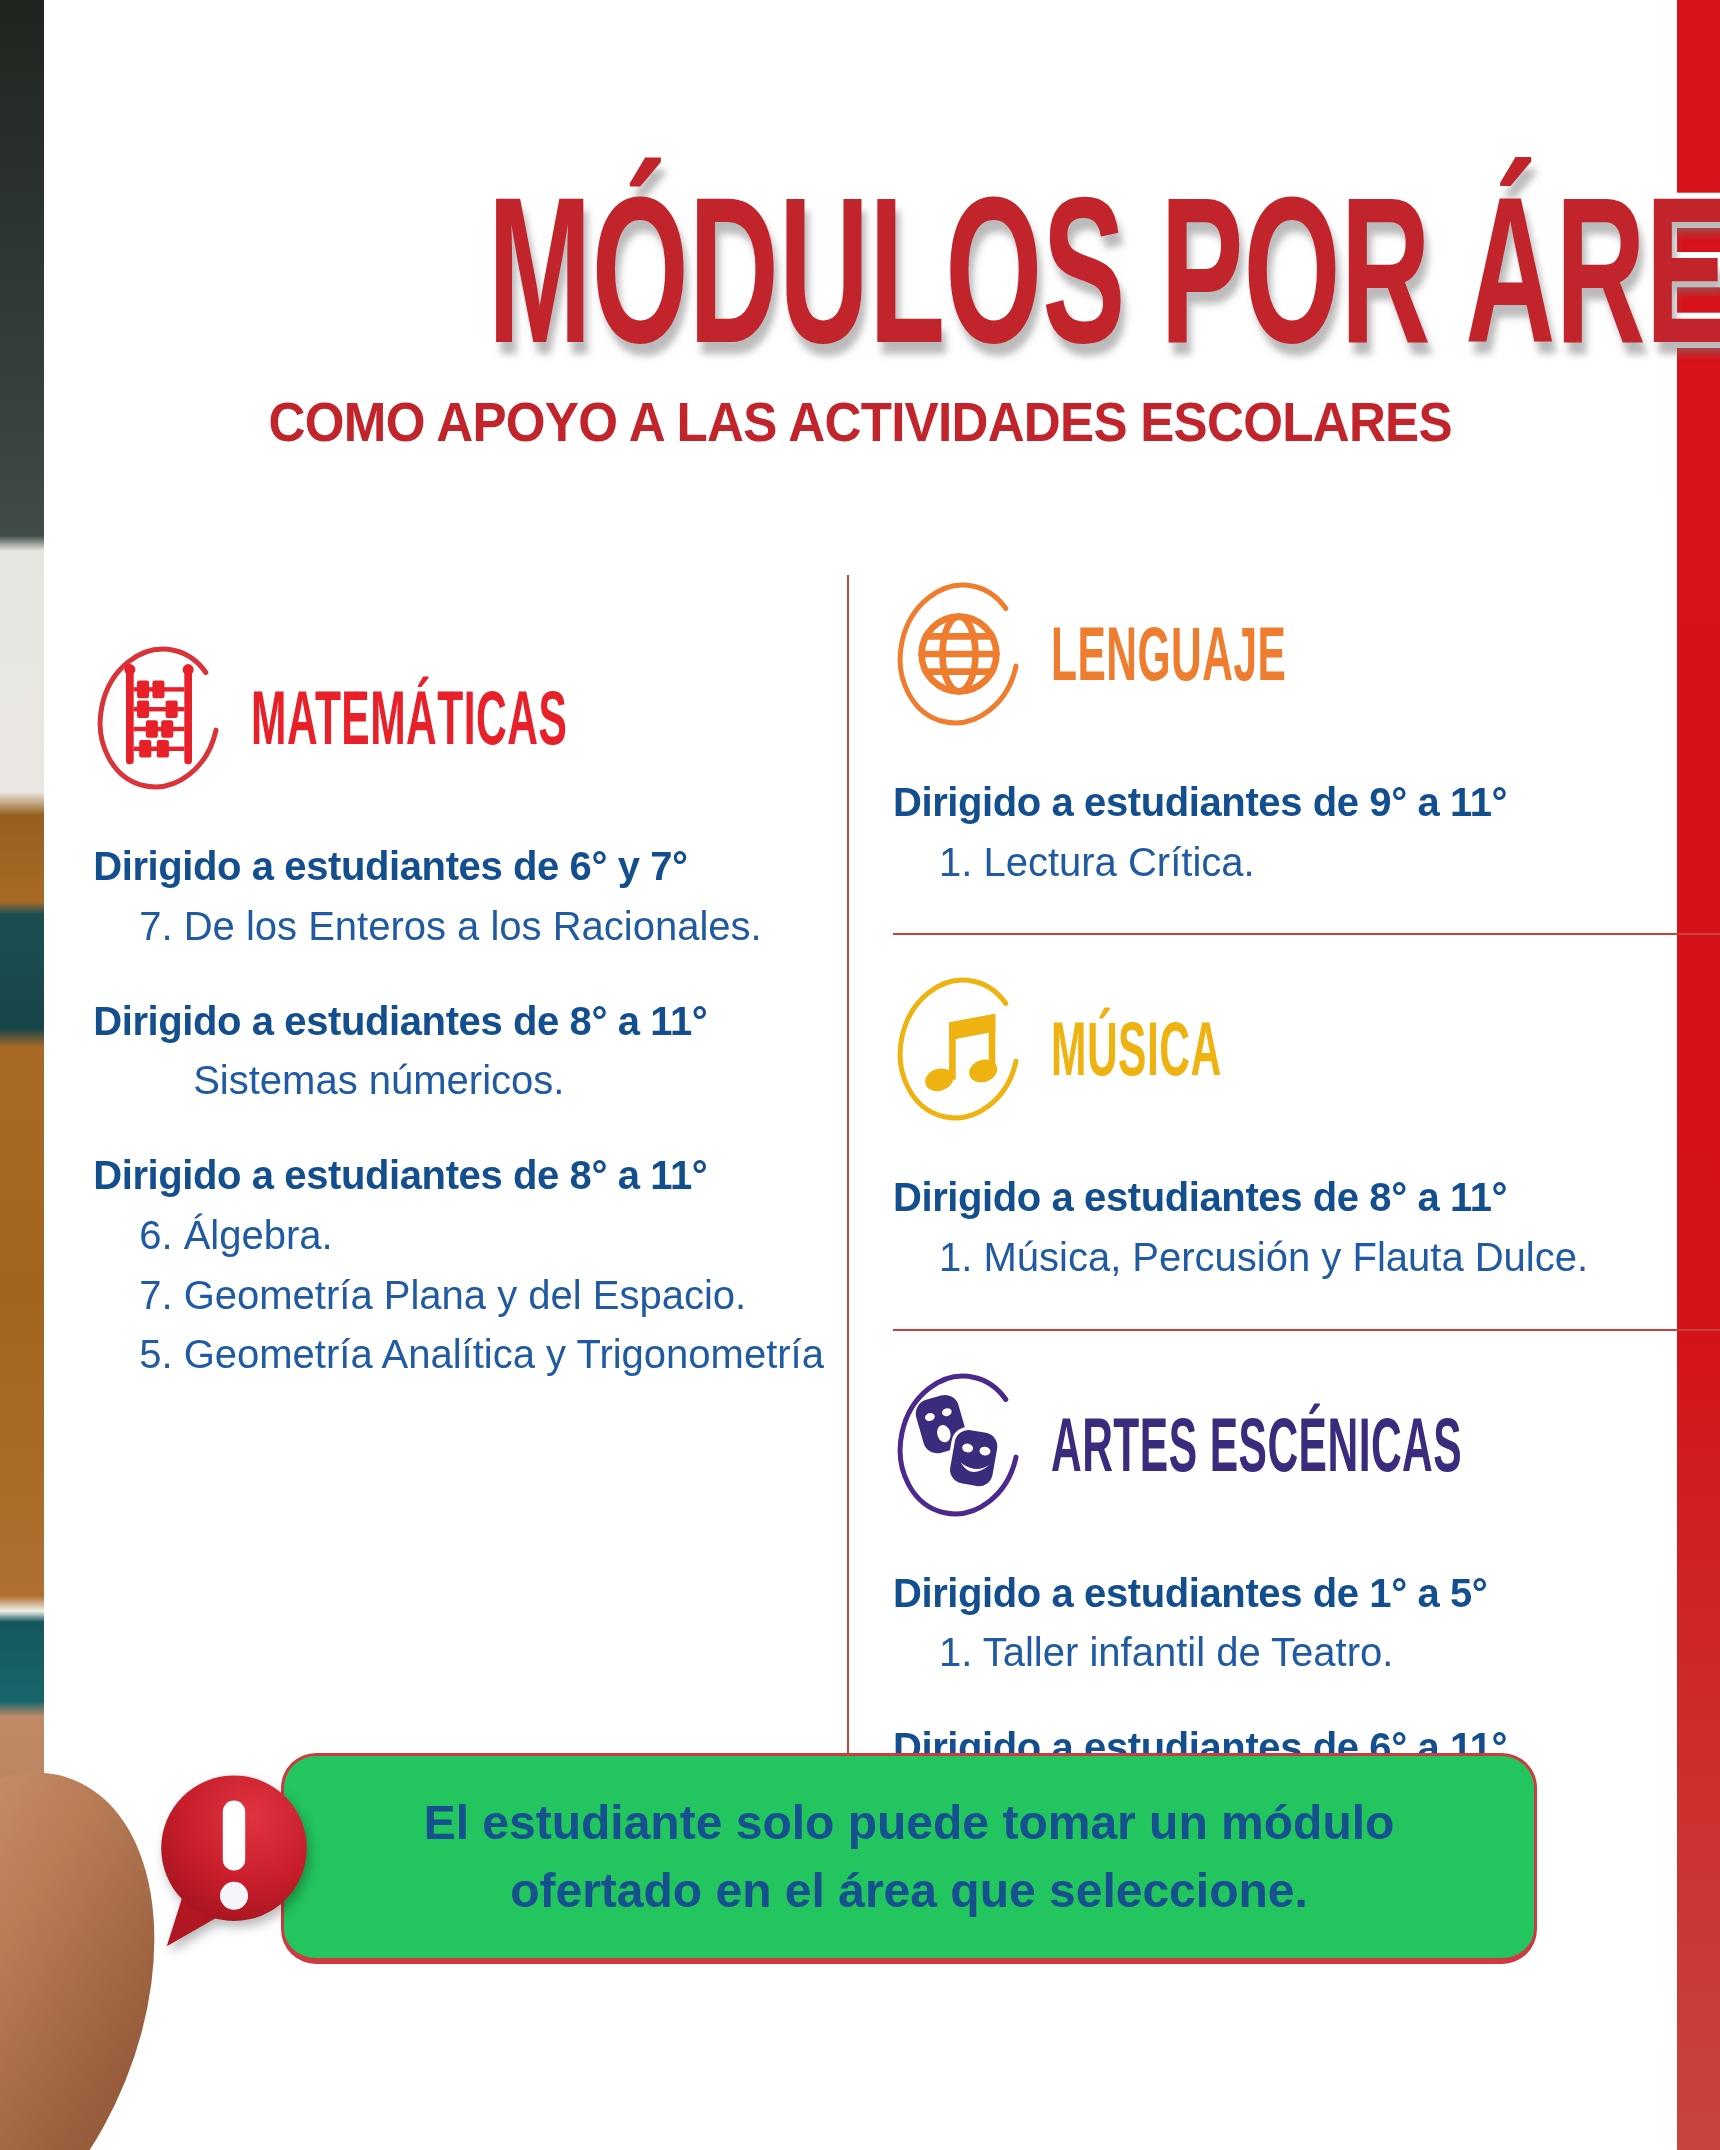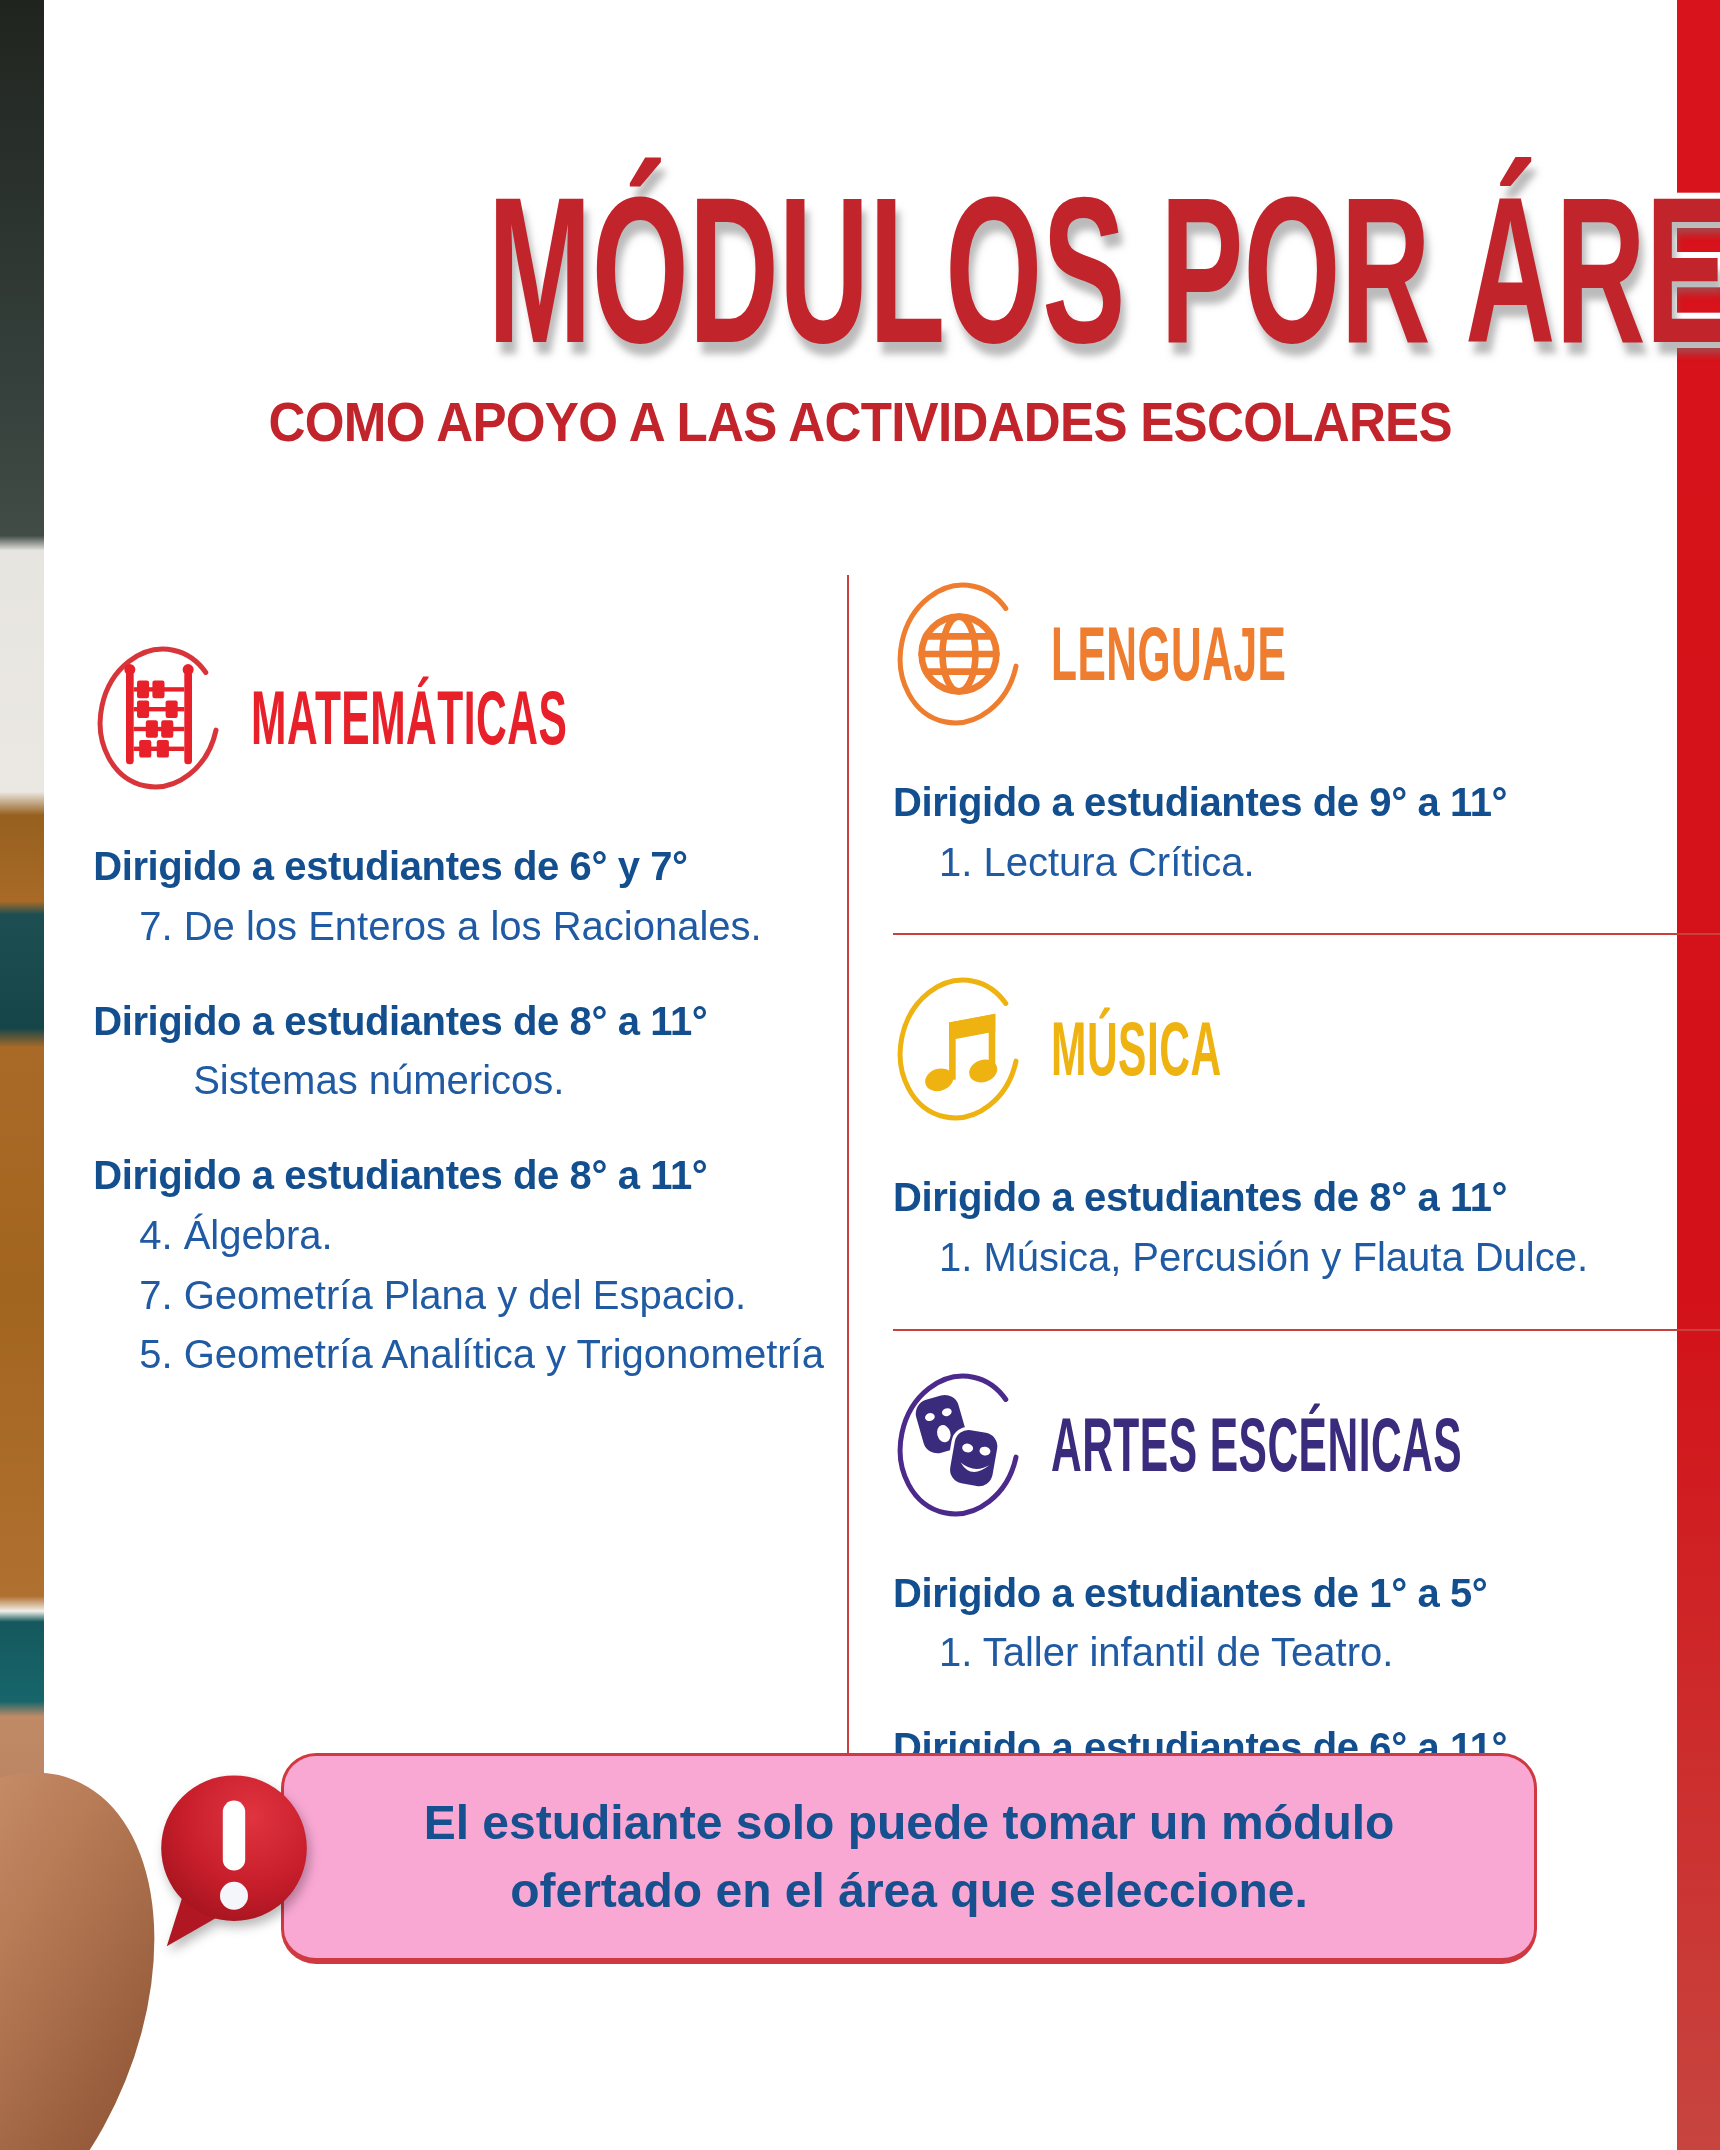--- a/index.html
+++ b/index.html
@@ -48,21 +48,21 @@
   .area-label .condense{display:inline-block;transform:scaleX(.56);transform-origin:left center;letter-spacing:0.8px;}
 
   .group-heading{font-size:40px;font-weight:bold;color:var(--heading_blue);
     margin:47px 0 10.7px 0;letter-spacing:-0.4px;white-space:nowrap;}
   .group:first-of-type .group-heading{margin-top:10.7px;}
   .item{font-size:40px;color:var(--text_blue);margin:7.6px 0;padding-left:46px;}
   .item .line{line-height:1.3;white-space:nowrap;}
   .item .line.cont{padding-left:54px;}
 
   
-  .notice{position:absolute;left:281px;top:1753px;width:1256px;height:211px;background:#f9a8d4;
+  .notice{position:absolute;left:281px;top:1753px;width:1256px;height:211px;background:#22c55e;
     border:3.1px solid var(--notice_border_red);border-bottom-width:6.1px;border-radius:35px;
     display:flex;align-items:center;justify-content:center;z-index:6;box-sizing:border-box;}
   .notice-text{font-size:48px;font-weight:bold;color:var(--notice_blue);line-height:1.42;text-align:center;}
   .notice-icon{position:absolute;left:-134px;top:9.2px;width:168px;height:193px;
     filter:drop-shadow(3.8px 6.9px 5.4px rgba(0,0,0,.28));}
 </style>
 </head>
 <body>
 
 <div id="canvas">
@@ -115,21 +115,21 @@
           </div>
           <div class="group">
             <h3 class="group-heading">Dirigido a estudiantes de 8° a 11°</h3>
             <div class="item">
               <div class="line cont">Sistemas númericos.</div>
             </div>
           </div>
           <div class="group">
             <h3 class="group-heading">Dirigido a estudiantes de 8° a 11°</h3>
             <div class="item">
-              <div class="line">4. Álgebra.</div>
+              <div class="line">6. Álgebra.</div>
             </div>
             <div class="item">
               <div class="line">7. Geometría Plana y del Espacio.</div>
             </div>
             <div class="item">
               <div class="line">5. Geometría Analítica y Trigonometría</div>
             </div>
           </div>
         </section>
       </div>

